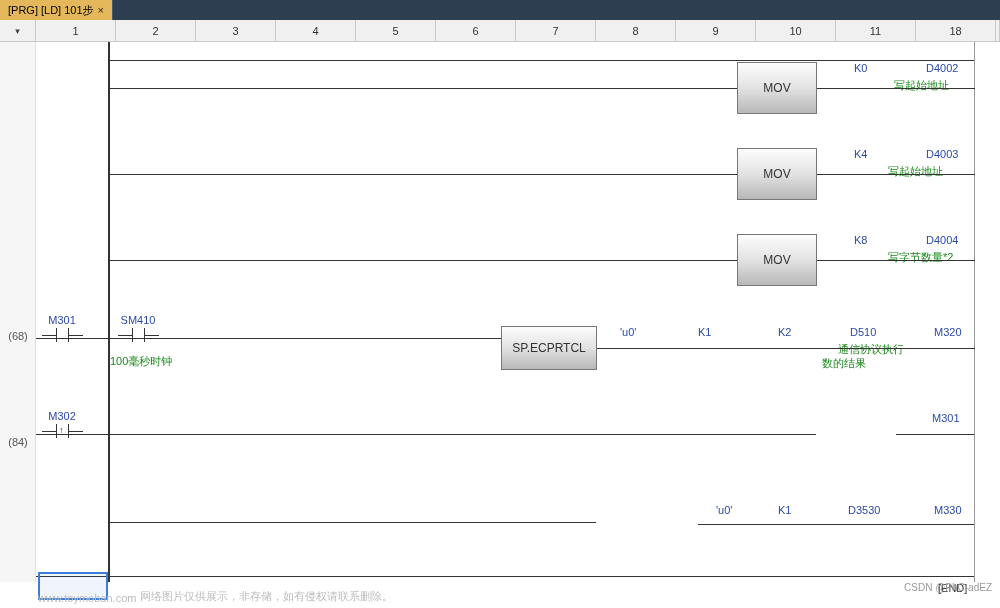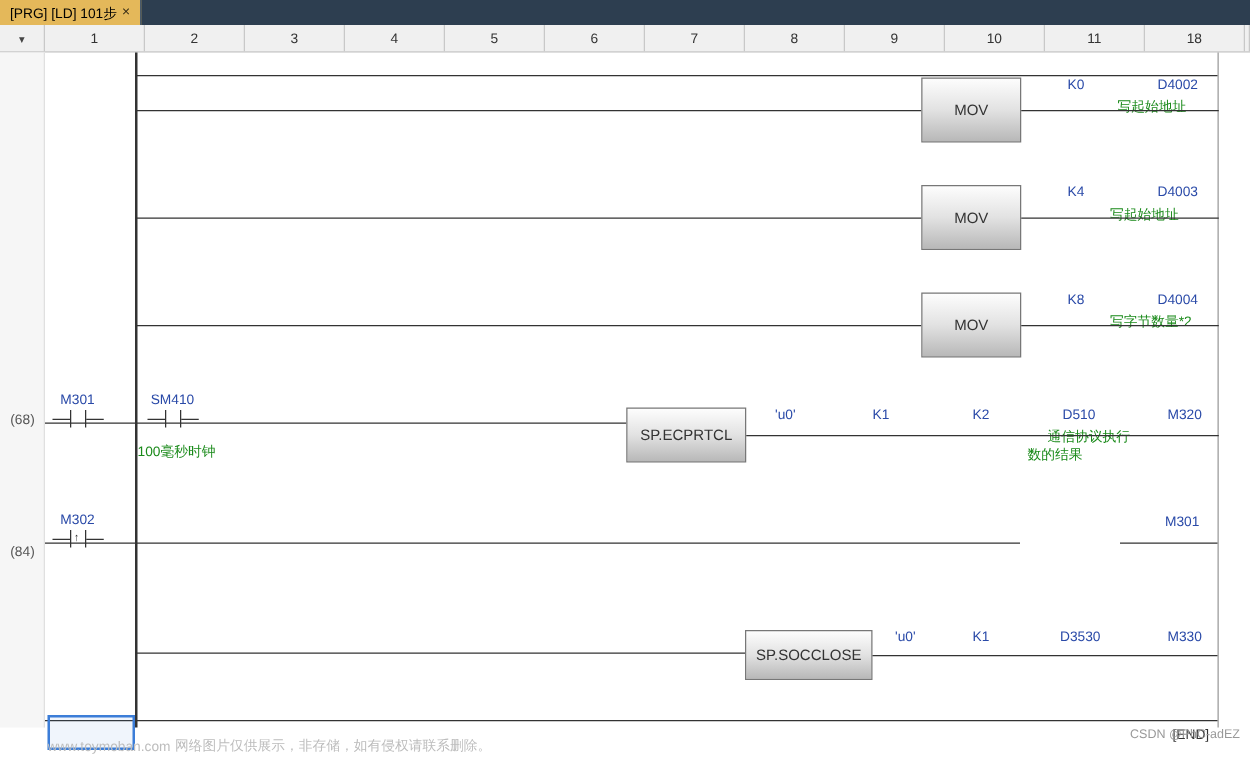--- a/index.html
+++ b/index.html
@@ -328,23 +328,20 @@
         <span class="wire-r"></span>
     </div>
   </div>
 
   <span class="param" style="left:932px; top:370px;">M301</span>
   <div class="rung-h" style="left:896px; top:392px; width:78px;"></div>
 
   <div class="rung-h" style="left:108px; top:480px; width:488px;"></div>
   <div style="position:absolute; left:108px; top:392px; width:1px; height:88px; background:#333;"></div>
 
-  <div class="inst-box" style="left:596px; top:462px; width:102px; height:40px;">
-      <span>SP.SOCCLOSE</span>
-    </div>
   <span class="param" style="left:716px; top:462px;">'u0'</span>
   <span class="param" style="left:778px; top:462px;">K1</span>
   <span class="param" style="left:848px; top:462px;">D3530</span>
   <span class="param" style="left:934px; top:462px;">M330</span>
   <div class="rung-h" style="left:698px; top:482px; width:276px;"></div>
 
   <div class="rung-h" style="left:36px; top:534px; width:938px;"></div>
   <span class="end-text" style="left:938px; top:540px;">[END]</span>
 
   <div class="selection-cell" style="left:38px; top:530px; width:70px; height:28px;"></div>

